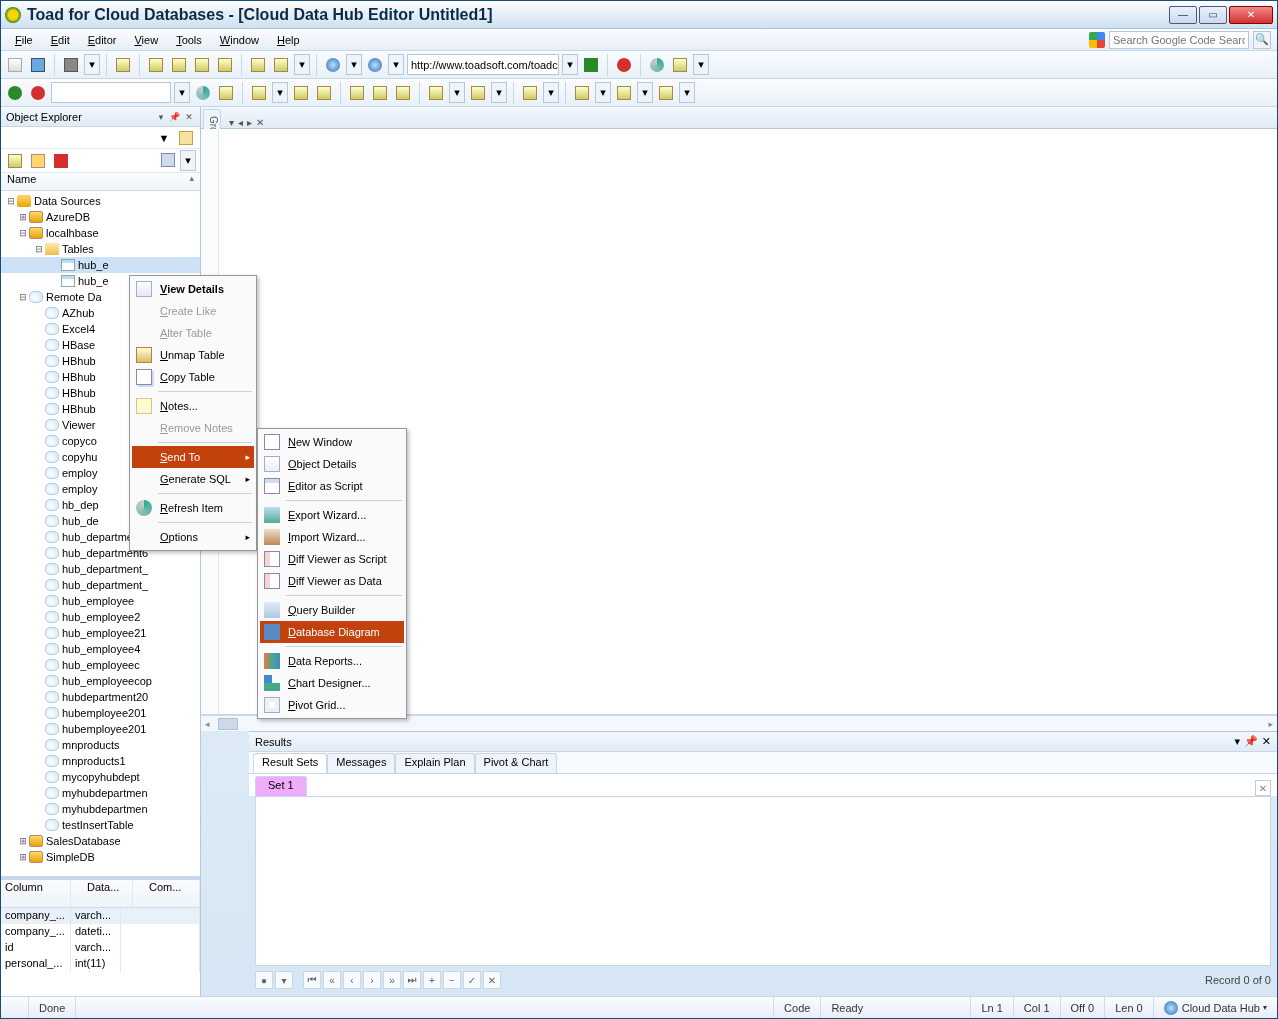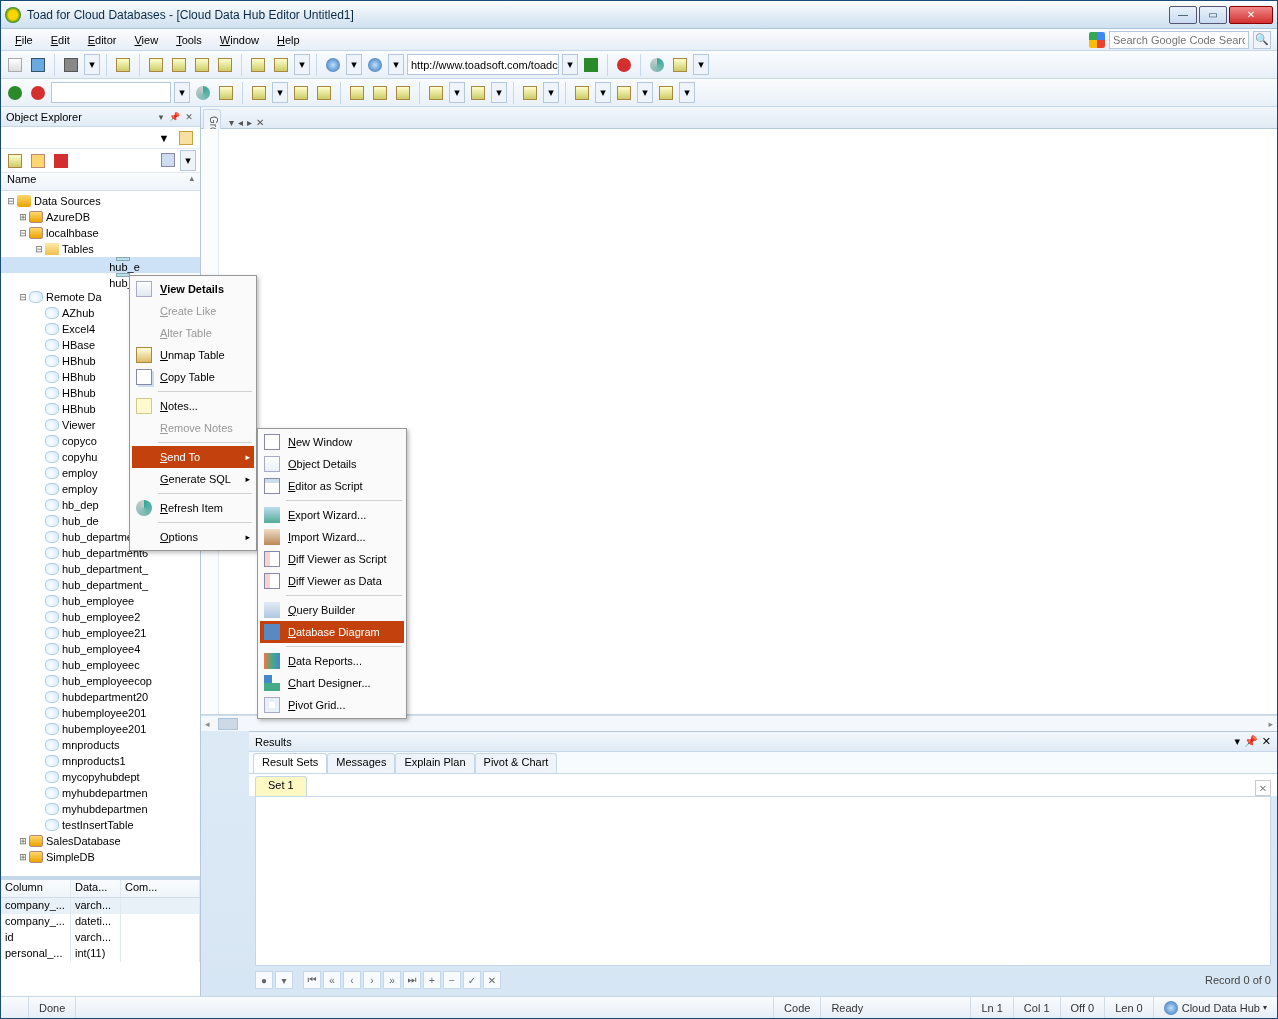--- a/index.html
+++ b/index.html
@@ -2,21 +2,21 @@
 <html><head>
 <meta charset="utf-8">
 <style>
 * { margin: 0; padding: 0; box-sizing: border-box; }
 body { font-family: Tahoma, "Segoe UI", sans-serif; font-size: 11px; background: #fff; color: #000; overflow: hidden; width: 1278px; height: 1019px; position: relative; }
 
 
 .window { border: 1px solid #1a4a7a; width: 1278px; height: 1019px; display: flex; flex-direction: column; background: linear-gradient(#eaf3fb, #d7e6f4); }
 .titlebar { height: 28px; background: linear-gradient(#fdfdfd, #e4eef7 50%, #cfe0ef); display: flex; align-items: center; padding: 0 4px; border-bottom: 1px solid #a9c3db; }
 .titlebar .app-icon { width: 16px; height: 16px; background: radial-gradient(circle,#ffd400 40%,#2a8a2a 70%); border-radius: 50%; margin-right: 6px; }
-.titlebar .title { flex: 1; font-size: 12px; color: #0b2a45; }
+.titlebar .title { flex: 1; font-size: 16px; color: #0b2a45; font-weight: bold; }
 .win-controls { display: flex; gap: 2px; }
 .win-btn { width: 28px; height: 18px; border: 1px solid #557; background: linear-gradient(#e9f1fb,#c9dbf0); border-radius: 2px; font-size: 10px; display:flex; align-items:center; justify-content:center; color:#244; }
 .win-btn.close { background: linear-gradient(#f08a8a,#d32f2f); color:#fff; border-color:#800; width:44px; }
 
 
 .menubar { height: 22px; background: linear-gradient(#fbfcfe,#e6eef7); display: flex; align-items: center; padding: 0 6px; border-bottom: 1px solid #c5d7e8; justify-content: space-between; }
 .menus { display:flex; gap: 2px; }
 .menu-item { padding: 2px 8px; cursor: default; }
 .menu-item u { text-decoration: underline; }
 .search-box { display:flex; align-items:center; gap:4px; }
@@ -54,25 +54,25 @@
 .tree { flex:1; overflow:auto; padding:2px 0; font-size:11px; }
 .tree-node { display:flex; align-items:center; height:16px; padding-left:4px; white-space:nowrap; }
 .tree-node .tw { width:12px; text-align:center; color:#666; font-size:9px; cursor:default; }
 .tree-node .ni { width:14px; height:12px; margin-right:3px; }
 .tree-node.sel { background:#cde2f7; }
 .ni-ds{background:linear-gradient(#ffd76e,#e8a400);border-radius:2px;}
 .ni-db{background:linear-gradient(#ffd76e,#e8a400);border-radius:2px;border:1px solid #b87;}
 .ni-folder{background:linear-gradient(#ffe9a8,#f0c04c);border-radius:1px;}
 .ni-table{background:#fff;border:1px solid #8aa;box-shadow:inset 0 3px #bde;}
 .ni-cloud{background:radial-gradient(circle at 40% 60%,#fff,#cfe5f8);border-radius:40%;border:1px solid #b0cde5;}
-.ind1{padding-left:16px;} .ind2{padding-left:32px;} .ind3{padding-left:48px;flex-direction:column;}
+.ind1{padding-left:16px;} .ind2{padding-left:32px;} .ind3{padding-left:48px;}
 
 
 .col-grid { height:120px; border-top:4px solid #c5d7e8; display:flex; flex-direction:column; }
-.col-grid .hdr{height:18px; background:linear-gradient(#fafcfe,#eef4fa); border-bottom:1px solid #d0dce8; display:flex;}
+.col-grid .hdr{height:28px; background:linear-gradient(#fafcfe,#eef4fa); border-bottom:1px solid #d0dce8; display:flex;gap:12px;}
 .col-grid .hdr div, .col-grid .row div { padding:1px 4px; border-right:1px solid #e0e8f0; overflow:hidden;}
 .c1{width:70px;} .c2{width:50px;} .c3{flex:1;}
 .col-grid .row{height:16px; display:flex; font-size:11px;}
 .col-grid .row.sel{background:#e8f0f8;}
 
 
 .right-area { flex:1; display:flex; flex-direction:column; }
 .doc-tabs { height:22px; background:linear-gradient(#f2f7fc,#e1ebf5); border-bottom:1px solid #b5c8db; display:flex; align-items:flex-end; padding:0 6px 0 28px; position:relative; justify-content:space-between;}
 .doc-tabs .tabs{display:flex; gap:2px;}
 .doc-tab { height:20px; border:1px solid #b5c8db; border-bottom:none; border-radius:4px 4px 0 0; padding:2px 10px; background:#eef4fa; display:flex; align-items:center; gap:4px; font-size:11px; }
@@ -85,21 +85,21 @@
 .editor-pane .vside{position:absolute;left:0;top:0;bottom:0;width:18px;border-right:1px solid #e0e8f0;background:#fafcfe;}
 .h-scroll{height:16px;border-top:1px solid #d0dce8;background:#f4f8fc;display:flex;align-items:center;}
 .h-scroll .thumb{width:20px;height:12px;background:#cdd9e6;border:1px solid #a9c3db;margin-left:4px;}
 
 .results-panel { height:265px; display:flex; flex-direction:column; border-top:1px solid #b5c8db;margin-left:48px; }
 .results-header { height:20px; background:linear-gradient(#f2f7fc,#e1ebf5); display:flex; align-items:center; padding:0 6px; justify-content:space-between; border-bottom:1px solid #c5d7e8;}
 .res-tabs { height:22px; display:flex; align-items:flex-end; padding:0 4px; gap:0; border-bottom:1px solid #c5d7e8; background:#f8fbfe;}
 .res-tab { height:20px; border:1px solid #c5d7e8; border-bottom:none; padding:2px 8px; background:#eef4fa; font-size:11px; border-radius:3px 3px 0 0; }
 .res-tab.active { background:#fff; }
 .set-tabs { height:22px; display:flex; align-items:flex-end; padding:4px 6px 0; background:#fff; justify-content:space-between;}
-.set-tab { height:20px; border:1px solid #c5d7e8; border-bottom:none; padding:2px 12px; background:#fef9c3; font-size:11px; border-radius:3px 3px 0 0;}
+.set-tab { height:20px; border:1px solid #c5d7e8; border-bottom:none; padding:2px 12px; background:#f0abfc; font-size:11px; border-radius:3px 3px 0 0;}
 .set-close{width:16px;height:16px;border:1px solid #ccc;display:flex;align-items:center;justify-content:center;font-size:10px;color:#888;}
 .grid-area { flex:1; border:1px solid #c5d7e8; margin:0 6px; background:#fff; }
 .nav-bar { height:24px; margin:2px 6px 4px; display:flex; align-items:center; justify-content:space-between; }
 .nav-bar .btns{display:flex; gap:2px;}
 .nav-bar .nb{width:18px;height:18px;border:1px solid #c5d7e8;background:#f8fbfe;display:flex;align-items:center;justify-content:center;font-size:10px;color:#666;}
 .nav-bar .rec{font-size:11px;color:#444;}
 
 
 .statusbar { height:22px; background:linear-gradient(#fafcfe,#e6eef7); border-top:1px solid #c5d7e8; display:flex; align-items:center; font-size:11px; color:#333;}
 .sb-cell{padding:0 10px; border-right:1px solid #d0dce8; height:100%; display:flex; align-items:center;}

